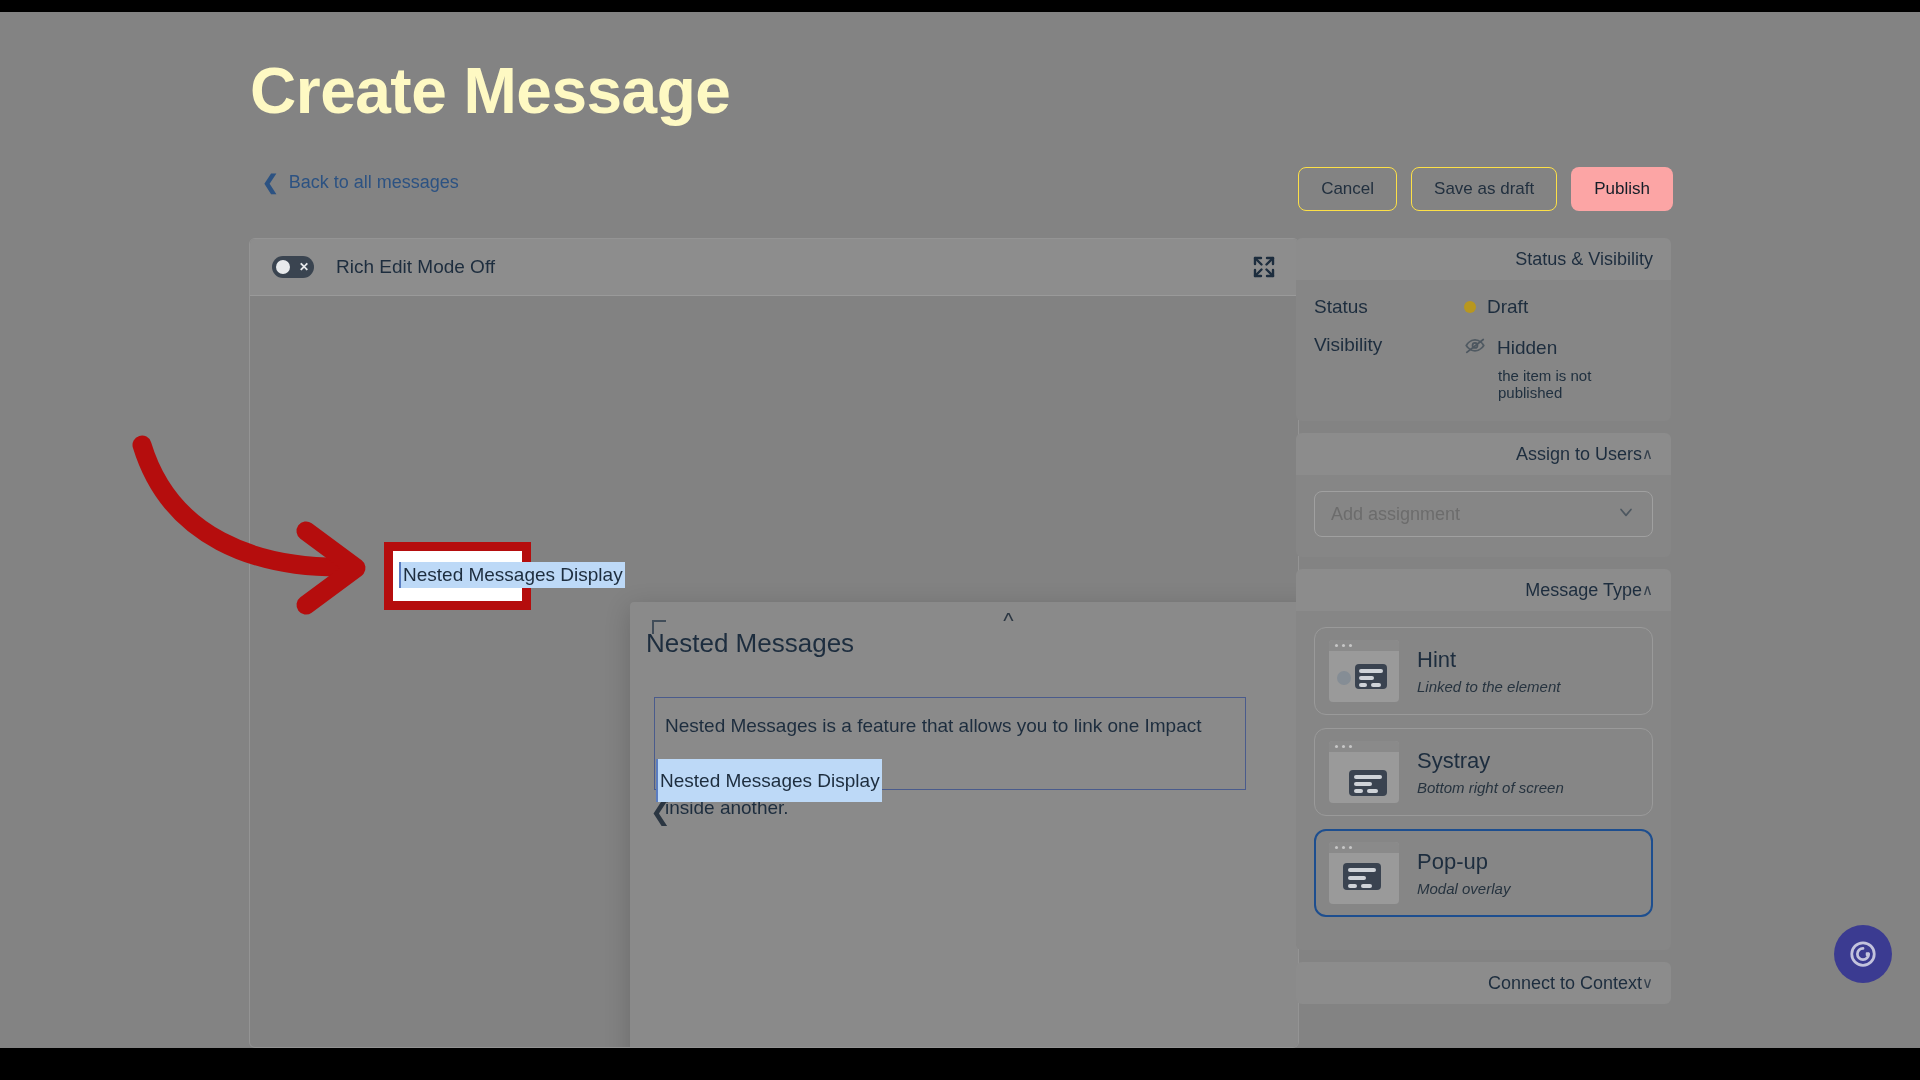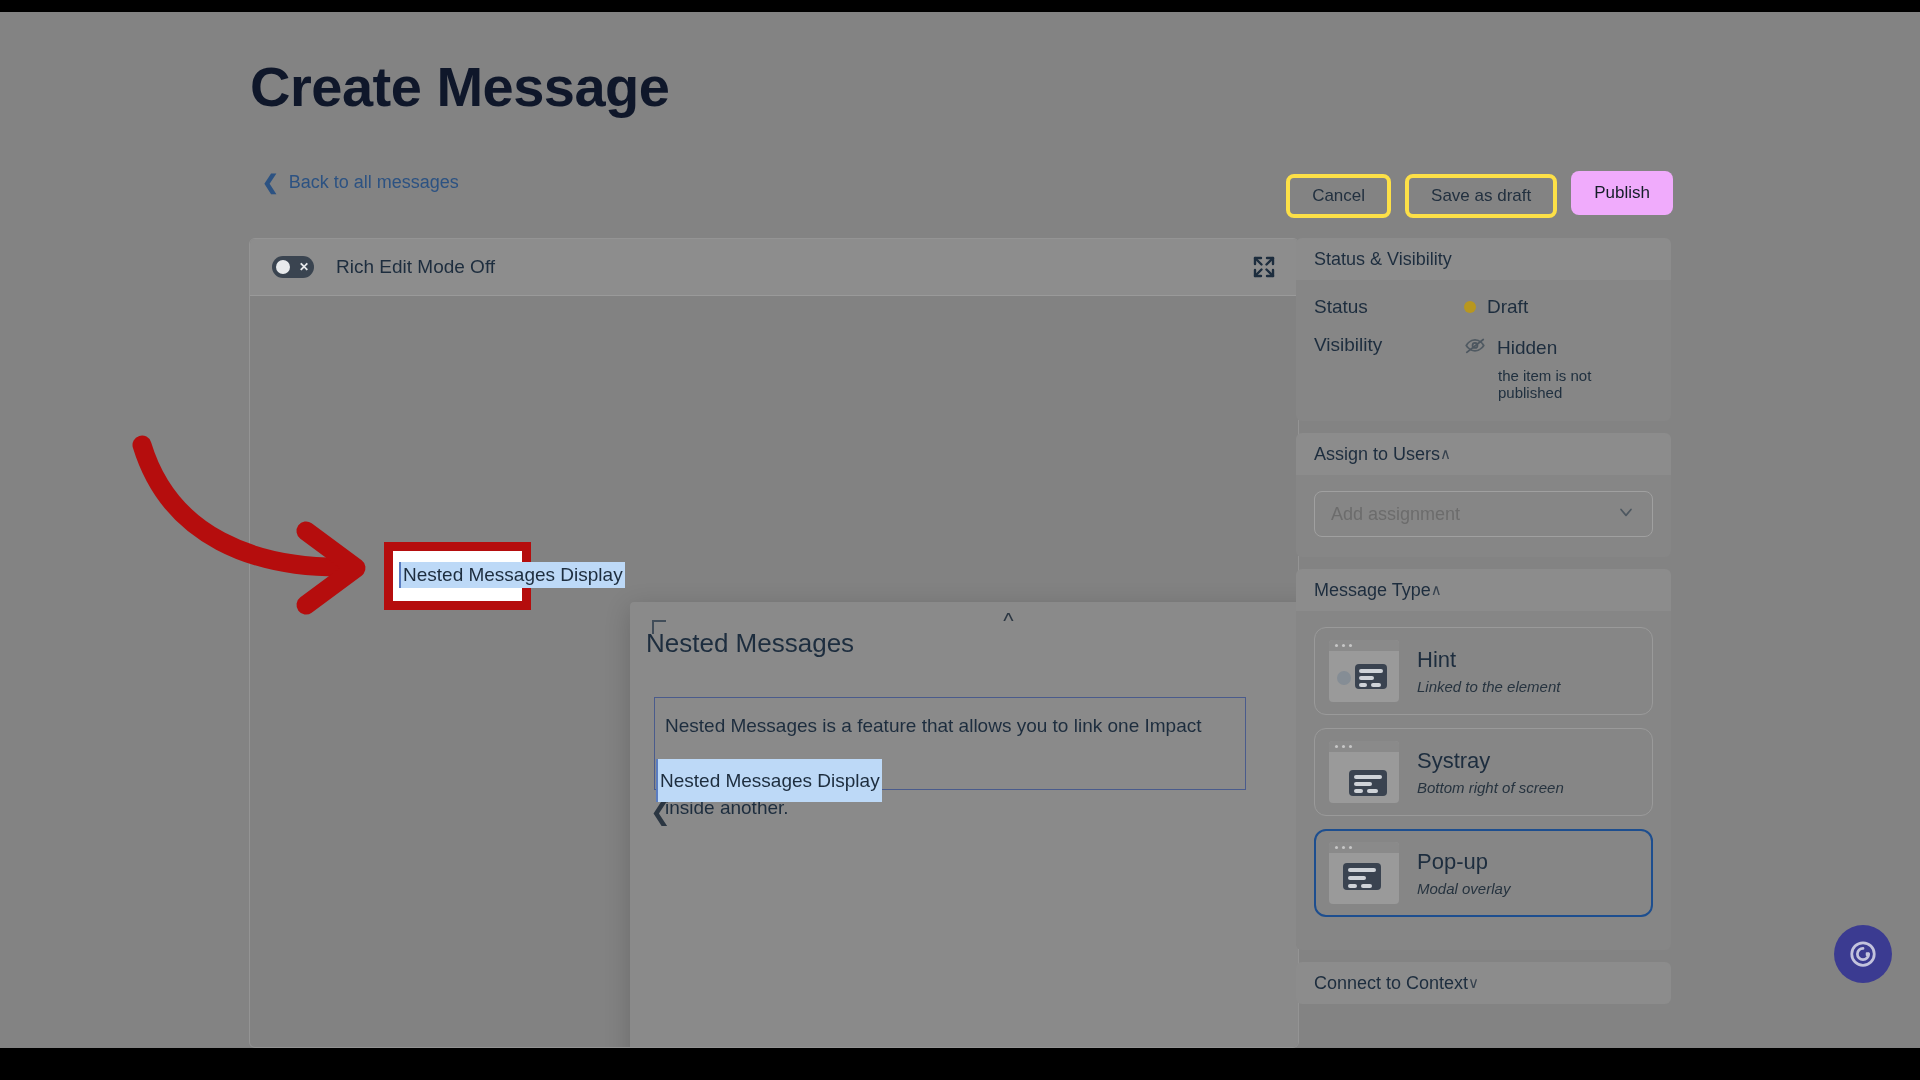--- a/index.html
+++ b/index.html
@@ -22,23 +22,23 @@
     left: 0; top: 12px;
     width: 1920px; height: 1036px;
     background: #838383;
     overflow: hidden;
   }
 
   
   #page-title {
     position: absolute;
     left: 250px; top: 42px;
-    font-size: 56px;
+    font-size: 64px;
     font-weight: bold;
-    color: #0f172a;
+    color: #fef9c3;
     letter-spacing: -0.5px;
   }
 
   #back-link {
     position: absolute;
     left: 262px; top: 160px;
     display: flex; align-items: center; gap: 10px;
     color: #2c5282;
     font-size: 18px;
     cursor: pointer;
@@ -57,22 +57,22 @@
   .btn {
     height: 44px;
     padding: 0 22px;
     display: flex; align-items: center; justify-content: center;
     border-radius: 8px;
     font-size: 17px;
     color: #22303f;
     cursor: pointer;
     white-space: nowrap;
   }
-  .btn-outline { border: 4px solid #fde047; background: transparent; margin-top: 7px; }
-  .btn-primary { background: #f0abfc; border: 1px solid transparent; color: #141e28; }
+  .btn-outline { border: 1px solid #fde047; background: transparent; }
+  .btn-primary { background: #fca5a5; border: 1px solid transparent; color: #141e28; }
 
   
   #editor-panel {
     position: absolute;
     left: 249px; top: 226px;
     width: 1050px; height: 810px;
     background: #828282;
     border: 1px solid #949494;
     border-radius: 6px;
     overflow: hidden;
@@ -177,21 +177,21 @@
   
   #sidebar {
     position: absolute;
     left: 1296px; top: 226px;
     width: 375px;
   }
   .panel { border-radius: 6px; overflow: hidden; margin-bottom: 12px; }
   .panel-head {
     height: 42px;
     background: #8c8c8c;
-    display: flex; align-items: center; justify-content: flex-start;
+    display: flex; align-items: center; justify-content: flex-end;
     padding: 0 18px;
     font-size: 18px; color: #1d2d3e;
     cursor: pointer;
   }
   .panel-head .chev { font-size: 15px; color: #37424e; }
   .panel-body { background: #868686; padding: 16px 18px 20px 18px; }
 
   .kv-row { display: flex; align-items: flex-start; margin-bottom: 16px; }
   .kv-key { width: 150px; font-size: 19px; color: #1d2d3e; flex: none; }
   .kv-val { font-size: 19px; color: #1d2d3e; display: flex; align-items: center; gap: 11px; }

